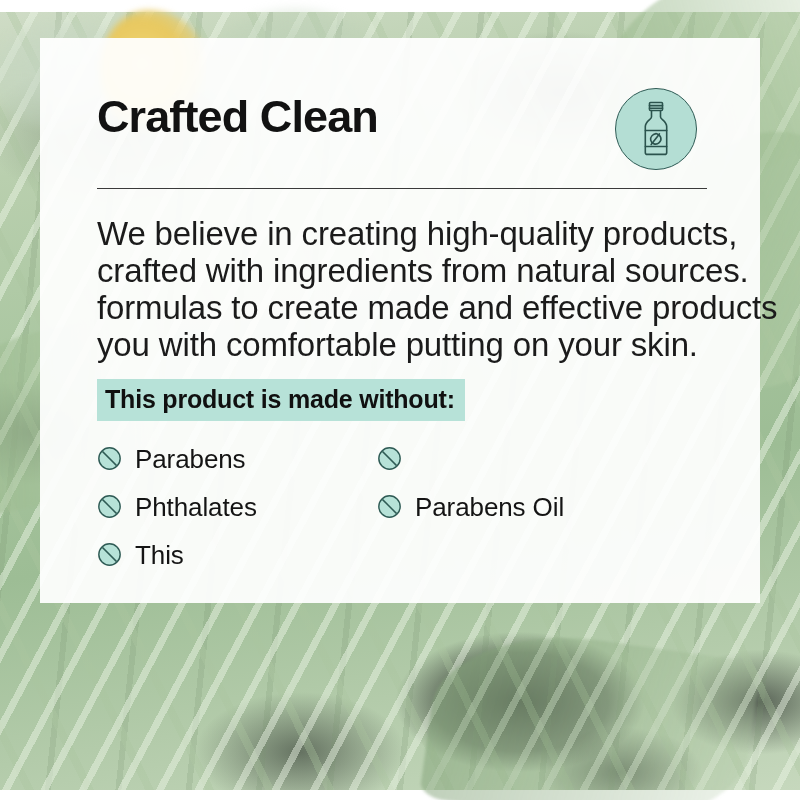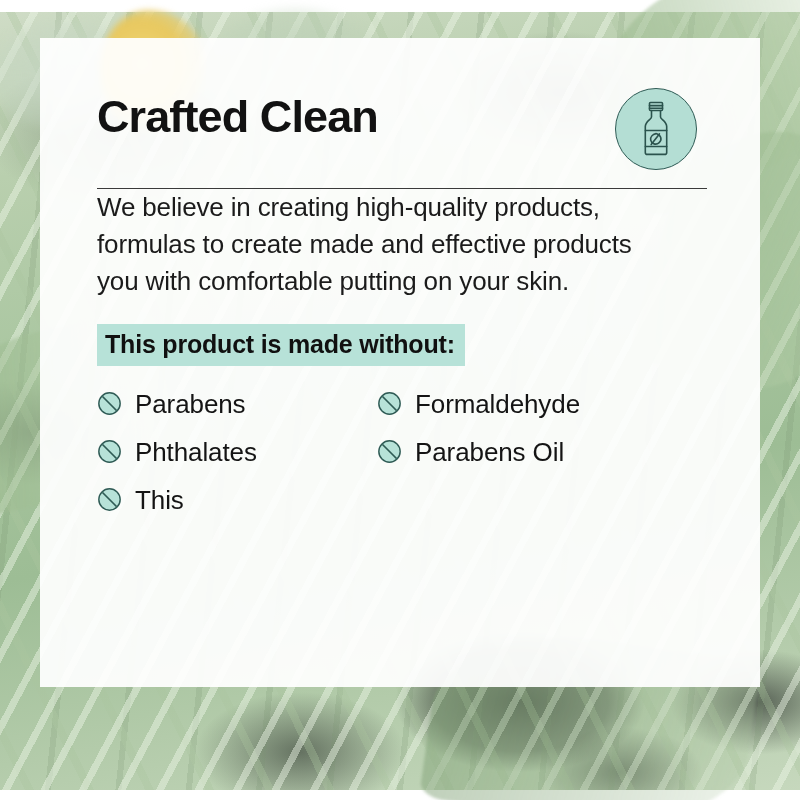--- a/index.html
+++ b/index.html
@@ -94,21 +94,21 @@
     border-radius: 50% 8% 50% 8%;
     filter: blur(1.5px);
   }
 
   
   .card {
     position: absolute;
     left: 40px;
     top: 38px;
     width: 720px;
-    height: 649px;
+    height: 565px;
     background: rgba(255,255,255,0.935);
     z-index: 5;
   }
 
   .card-inner {
     position: absolute;
     left: 57px;
     top: 50px;
     right: 48px;
   }
@@ -148,30 +148,31 @@
 
   .divider {
     height: 0;
     border-top: 1.6px solid #3a3a3a;
     margin-top: 8px;
     margin-right: 5px;
   }
 
   
   .body-copy {
-    font-size: 26px;
+    margin-top: 26px;
+    font-size: 33px;
     line-height: 37px;
     color: #1b1b1b;
     font-weight: 400;
     letter-spacing: -0.15px;
   }
   .body-copy .line { display: block; white-space: nowrap; }
 
   
-  .subhead-wrap { margin-top: 24px; }
+  .subhead-wrap { margin-top: 16px; }
   .subhead {
     display: inline-block;
     background: #b7e2d8;
     color: #101010;
     font-size: 25px;
     font-weight: 700;
     letter-spacing: -0.2px;
     padding: 6px 10px 7px 8px;
     line-height: 1.15;
   }
@@ -246,20 +247,21 @@
           <path d="M24 33.6 c5.2 1.4 6.4 6.2 3.2 9.1 c-3.2 2.9 -7.8 1.1 -8.5 -2.6 c-0.6 -3.2 1.9 -5.7 5.3 -6.5 z"></path>
           <line x1="19.2" y1="44.6" x2="27.4" y2="33.9"></line>
         </svg>
       </div>
     </div>
 
     <div class="divider"></div>
 
     <div class="body-copy">
       <span class="line">We believe in creating high-quality products,</span>
+      <span class="line">crafted with ingredients from natural sources.</span>
       <span class="line">formulas to create made and effective products</span>
       <span class="line">you with comfortable putting on your skin.</span>
     </div>
 
     <div class="subhead-wrap">
       <span class="subhead">This product is made without:</span>
     </div>
 
     <div class="ingredient-grid">
 
@@ -269,21 +271,20 @@
           <line x1="5.6" y1="5.6" x2="20.4" y2="20.4" stroke="#2f5b55" stroke-width="1.5"></line>
         </svg>
         <span class="ingredient-label">Parabens</span>
       </div>
 
       <div class="ingredient-item">
         <svg class="no-icon" viewBox="0 0 26 26">
           <circle cx="13" cy="13" r="11.1" fill="#b7e2d8" stroke="#2f5b55" stroke-width="1.5"></circle>
           <line x1="5.6" y1="5.6" x2="20.4" y2="20.4" stroke="#2f5b55" stroke-width="1.5"></line>
         </svg>
-        <span class="ingredient-label">Formaldehyde</span>
       </div>
 
       <div class="ingredient-item">
         <svg class="no-icon" viewBox="0 0 26 26">
           <circle cx="13" cy="13" r="11.1" fill="#b7e2d8" stroke="#2f5b55" stroke-width="1.5"></circle>
           <line x1="5.6" y1="5.6" x2="20.4" y2="20.4" stroke="#2f5b55" stroke-width="1.5"></line>
         </svg>
         <span class="ingredient-label">Phthalates</span>
       </div>
 

